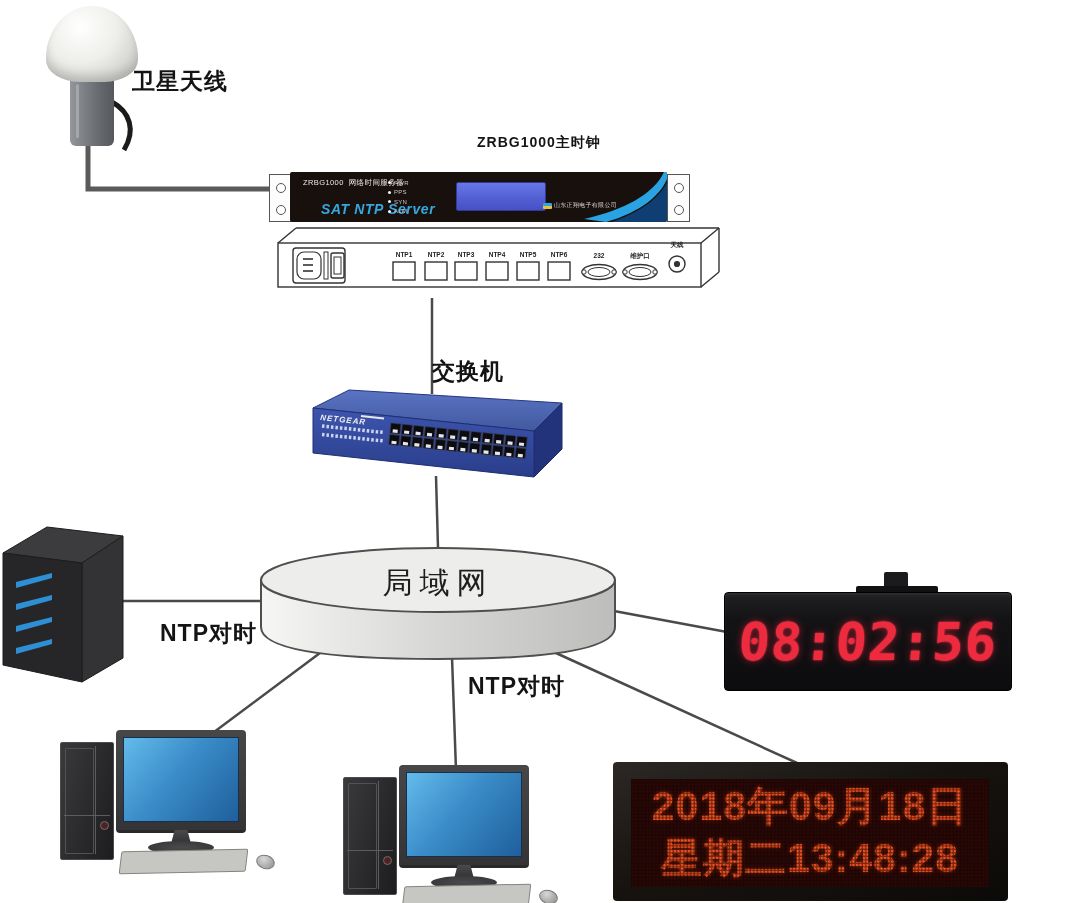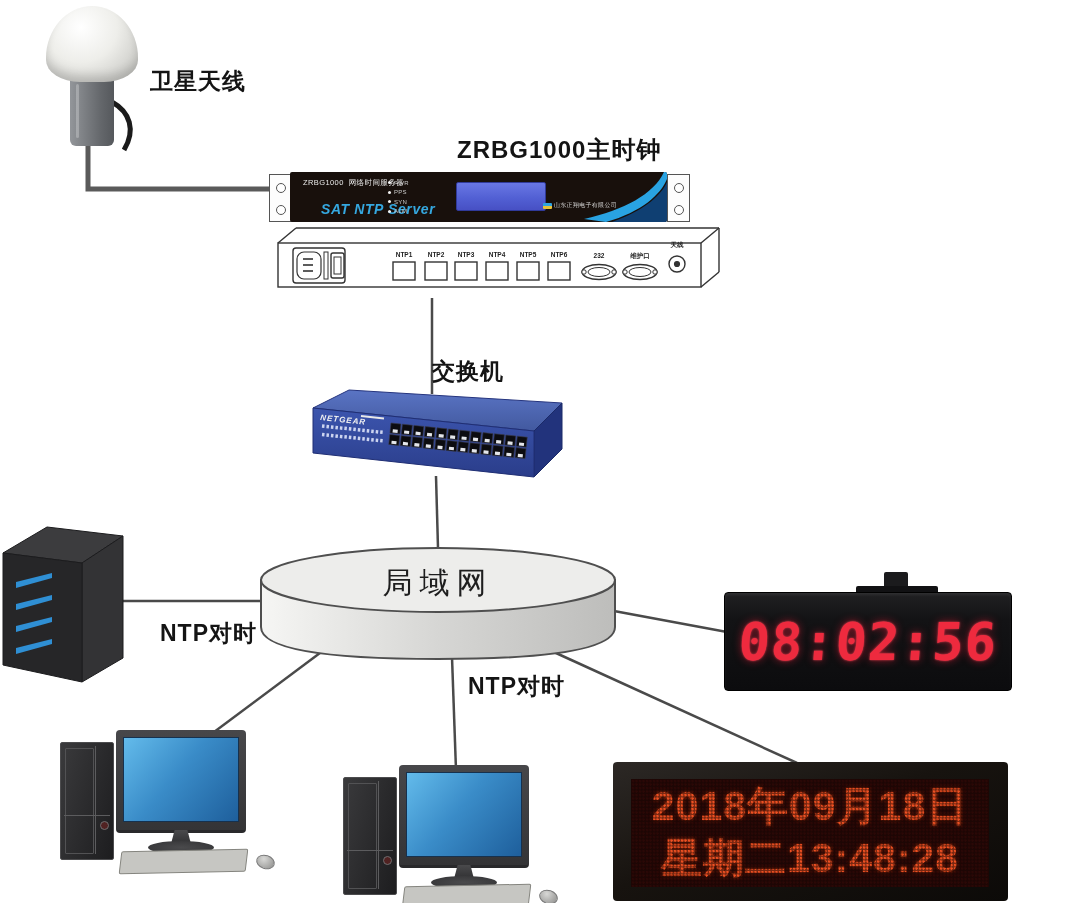--- a/index.html
+++ b/index.html
@@ -232,23 +232,23 @@
         <polygon points="16,648 52,639 52,644 16,654"></polygon>
       </g>
     </g>
   </svg>
 
   <div>
     <div class="ant-stem"></div>
     <div class="ant-stem-line"></div>
     <div class="ant-cap"></div>
   </div>
-  <div class="biglabel" style="left:150px;top:66px;">卫星天线</div>
-
-  <div class="biglabel" style="left:457px;top:134px;font-size:24px;">ZRBG1000主时钟</div>
+  <div class="biglabel" style="left:132px;top:66px;">卫星天线</div>
+
+  <div class="biglabel" style="left:477px;top:134px;font-size:14px;">ZRBG1000主时钟</div>
 
   <div class="fp">
     <div class="ear" style="left:0;">
       <span class="hole" style="top:8px;"></span>
       <span class="hole" style="top:30px;"></span>
     </div>
     <div class="body">
       <svg class="abs" style="right:0;top:0;" width="95" height="50" viewBox="0 0 95 50">
         <path d="M95 10 C 88 26 68 40 40 50 L95 50 Z" fill="#0f3f72"></path>
         <path d="M92 0 C 82 22 52 38 12 47 L34 50 C 70 40 89 22 95 7 L95 0 Z" fill="#29a3e2"></path>

